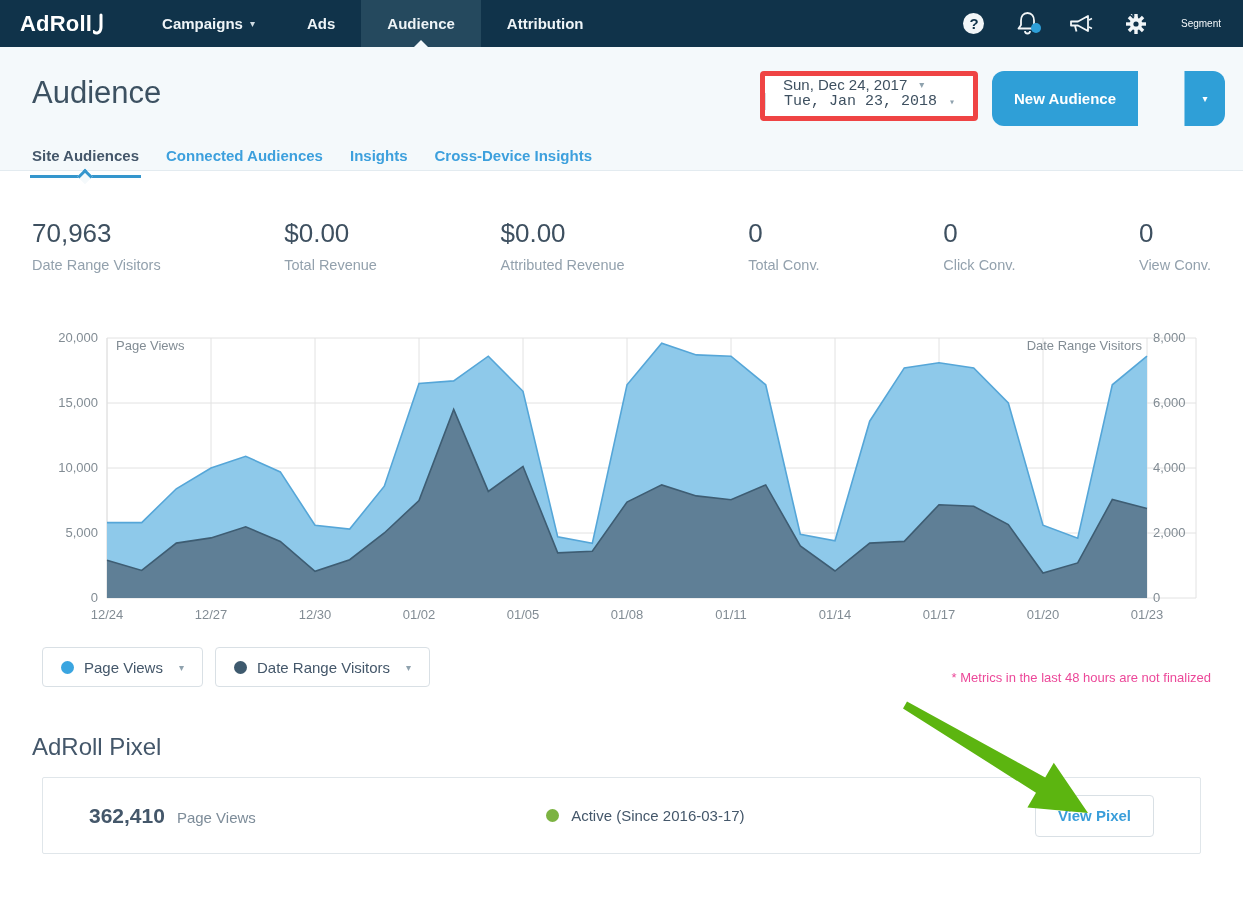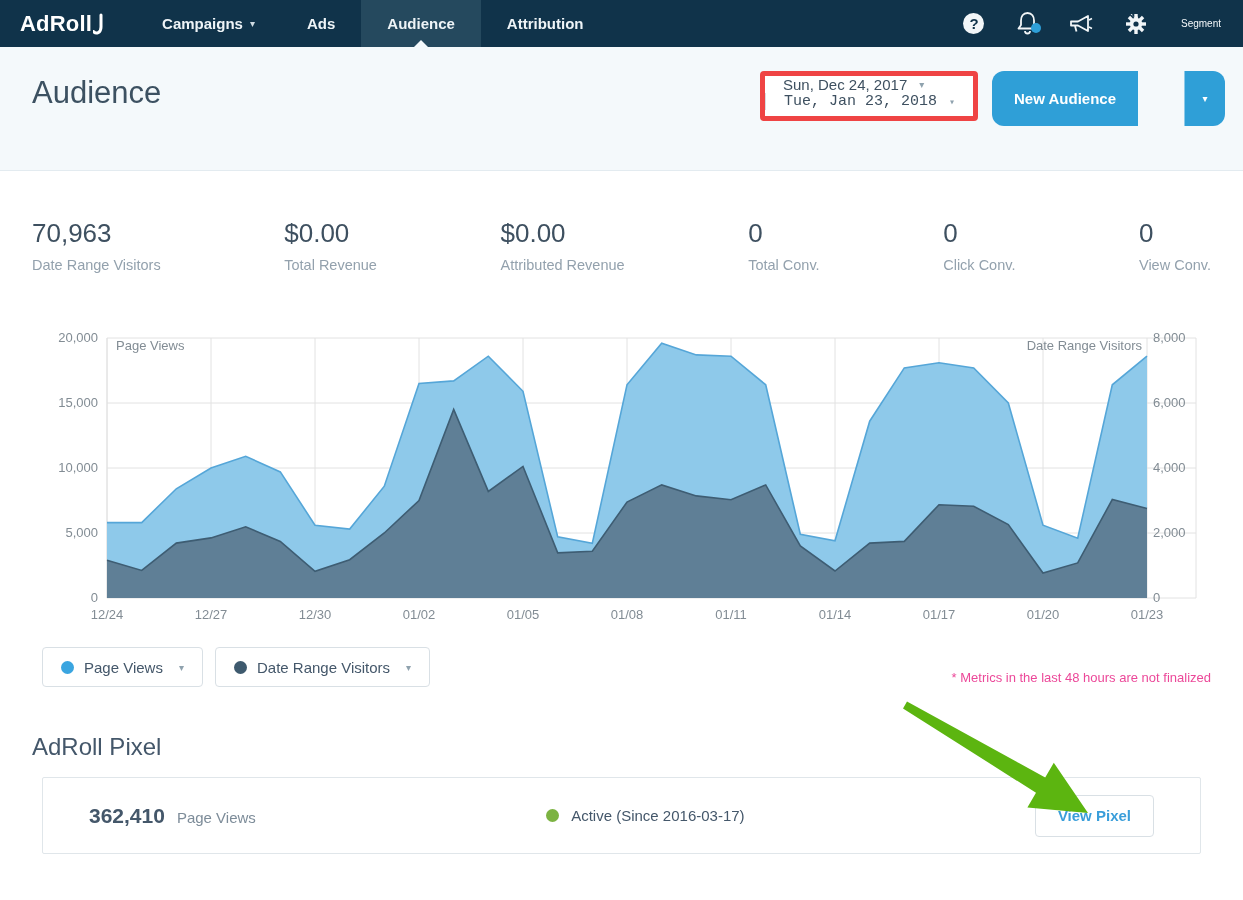--- a/index.html
+++ b/index.html
@@ -160,20 +160,36 @@
           </div>
           <div class="date-seg">
             <span>Tue, Jan 23, 2018</span>
             <span class="date-caret">▾</span>
           </div>
         </div>
         <div class="btn-blue-group">
           <button class="btn-blue">New Audience</button>
           <button class="btn-blue-caret">▾</button>
         </div>
+      </div>
+    </div>
+    <div class="tabs">
+      <div class="tab active">
+        <span>Site Audiences</span>
+        <span class="tab-bar"></span>
+        <span class="tab-notch"></span>
+      </div>
+      <div class="tab">
+        <span>Connected Audiences</span>
+      </div>
+      <div class="tab">
+        <span>Insights</span>
+      </div>
+      <div class="tab">
+        <span>Cross-Device Insights</span>
       </div>
     </div>
   </div>
 
   <div class="stats-row">
     <div class="stat">
       <div class="stat-value">70,963</div>
       <div class="stat-label">Date Range Visitors</div>
     </div>
     <div class="stat">

